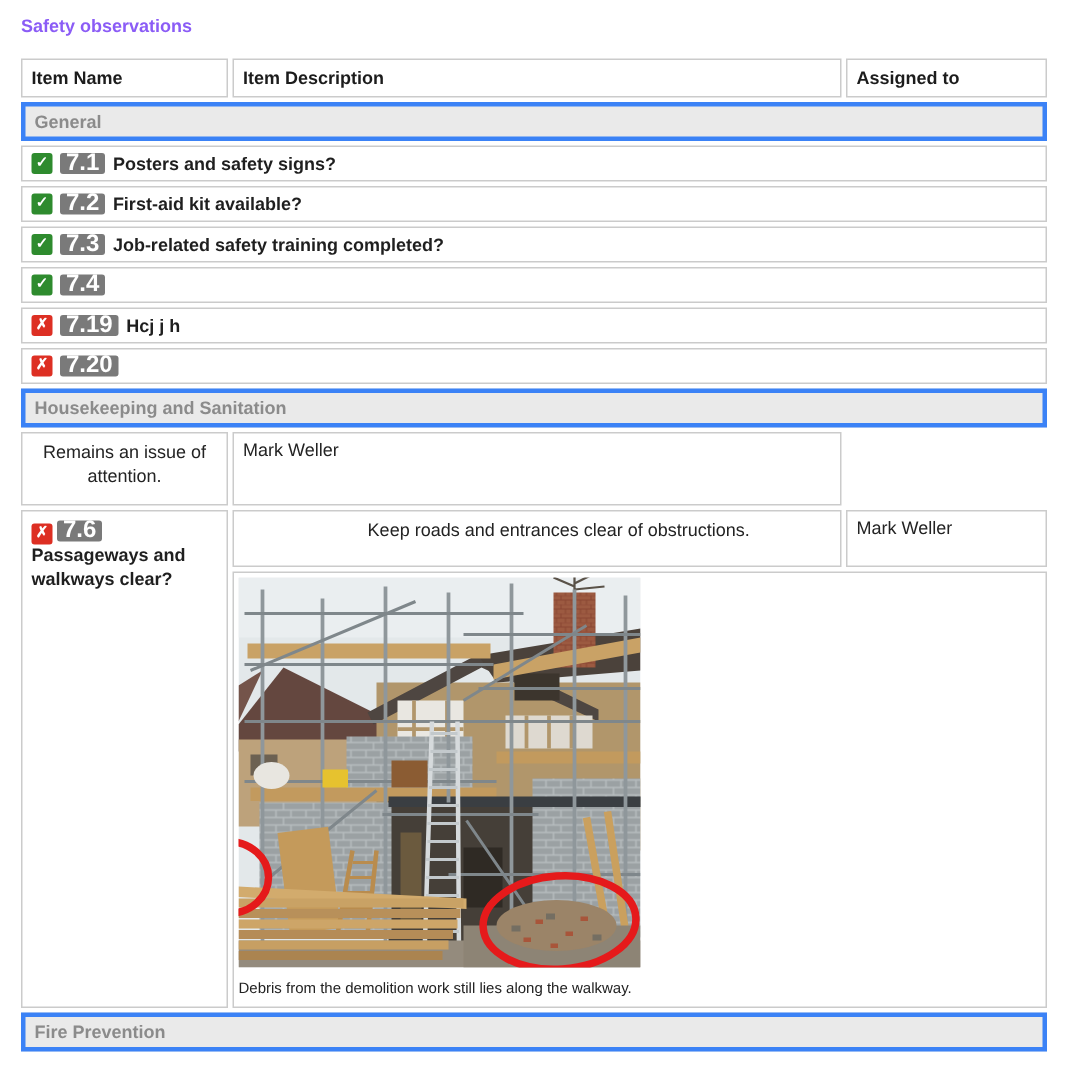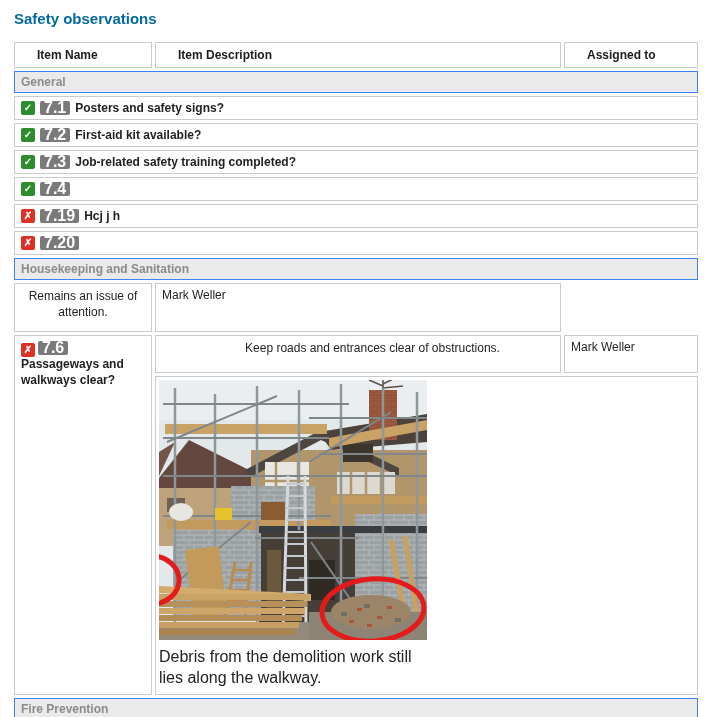--- a/index.html
+++ b/index.html
@@ -5,33 +5,33 @@
   html, body {
     margin: 0; padding: 0;
     width: 712px; height: 717px;
     overflow: hidden;
     background: #ffffff;
     font-family: "Liberation Sans", sans-serif;
     color: #232323;
   }
   .page { padding: 8px 14px 0 14px; }
   .title {
-    font-size: 15px; font-weight: bold; color: #0369a1;
+    font-size: 12px; font-weight: bold; color: #8b5cf6;
     margin: 2px 0 15px 0;
   }
   .tbl { display: flex; flex-direction: column; gap: 3px; width: 684px; }
   .cell { border: 1px solid #cbcbcb; background: #fff; box-sizing: border-box; }
   .hdr-row, .grid-row {
     display: grid;
     grid-template-columns: 138px 406px 1fr;
     gap: 3px;
   }
-  .hdr-cell { font-size: 12px; font-weight: bold; padding: 5px 22px; color: #1c1c1c; }
+  .hdr-cell { font-size: 12px; font-weight: bold; padding: 5px 6px; color: #1c1c1c; }
   .section-bar {
-    background: #eaeaea; border: 1px solid #3b82f6; box-sizing: border-box;
+    background: #eaeaea; border: 3px solid #3b82f6; box-sizing: border-box;
     color: #8b8b8b; font-size: 12px; font-weight: bold;
     padding: 3px 6px; line-height: 14px;
   }
   .item-row {
     border: 1px solid #cbcbcb; box-sizing: border-box;
     padding: 4px 6px; display: flex; align-items: center; gap: 5px;
     min-height: 24px;
   }
   .st {
     display: inline-block; width: 14px; height: 14px; border-radius: 2px;
@@ -50,21 +50,21 @@
   .name-cell .st, .name-cell .badge { margin-right: 3px; }
   .desc-cell { padding: 4px 6px; font-size: 12px; line-height: 1.35; text-align: center; }
   .assigned-cell { padding: 4px 6px; font-size: 12px; }
   .row-75 .cell { min-height: 49px; }
   .block-76 { grid-template-rows: auto auto; }
   .block-76 .name-cell { grid-row: 1 / 3; grid-column: 1; }
   .block-76 .desc-cell { min-height: 38px; grid-row: 1; grid-column: 2; padding-left: 35px; }
   .block-76 .assigned-cell { min-height: 38px; grid-row: 1; grid-column: 3; }
   .photo-cell { grid-row: 2; grid-column: 2 / 4; padding: 3px 3px 5px 3px; }
   .photo-frame { width: 268px; }
-  .caption { font-size: 16px; line-height: 1.3; color: #222; max-width: 272px; margin-top: 3px; }
+  .caption { font-size: 10px; line-height: 1.3; color: #222; max-width: 272px; margin-top: 3px; }
 </style>
 </head>
 <body>
 
 <div class="page">
   <div class="title">Safety observations</div>
 
   <div class="tbl">
 
     <div class="hdr-row">

